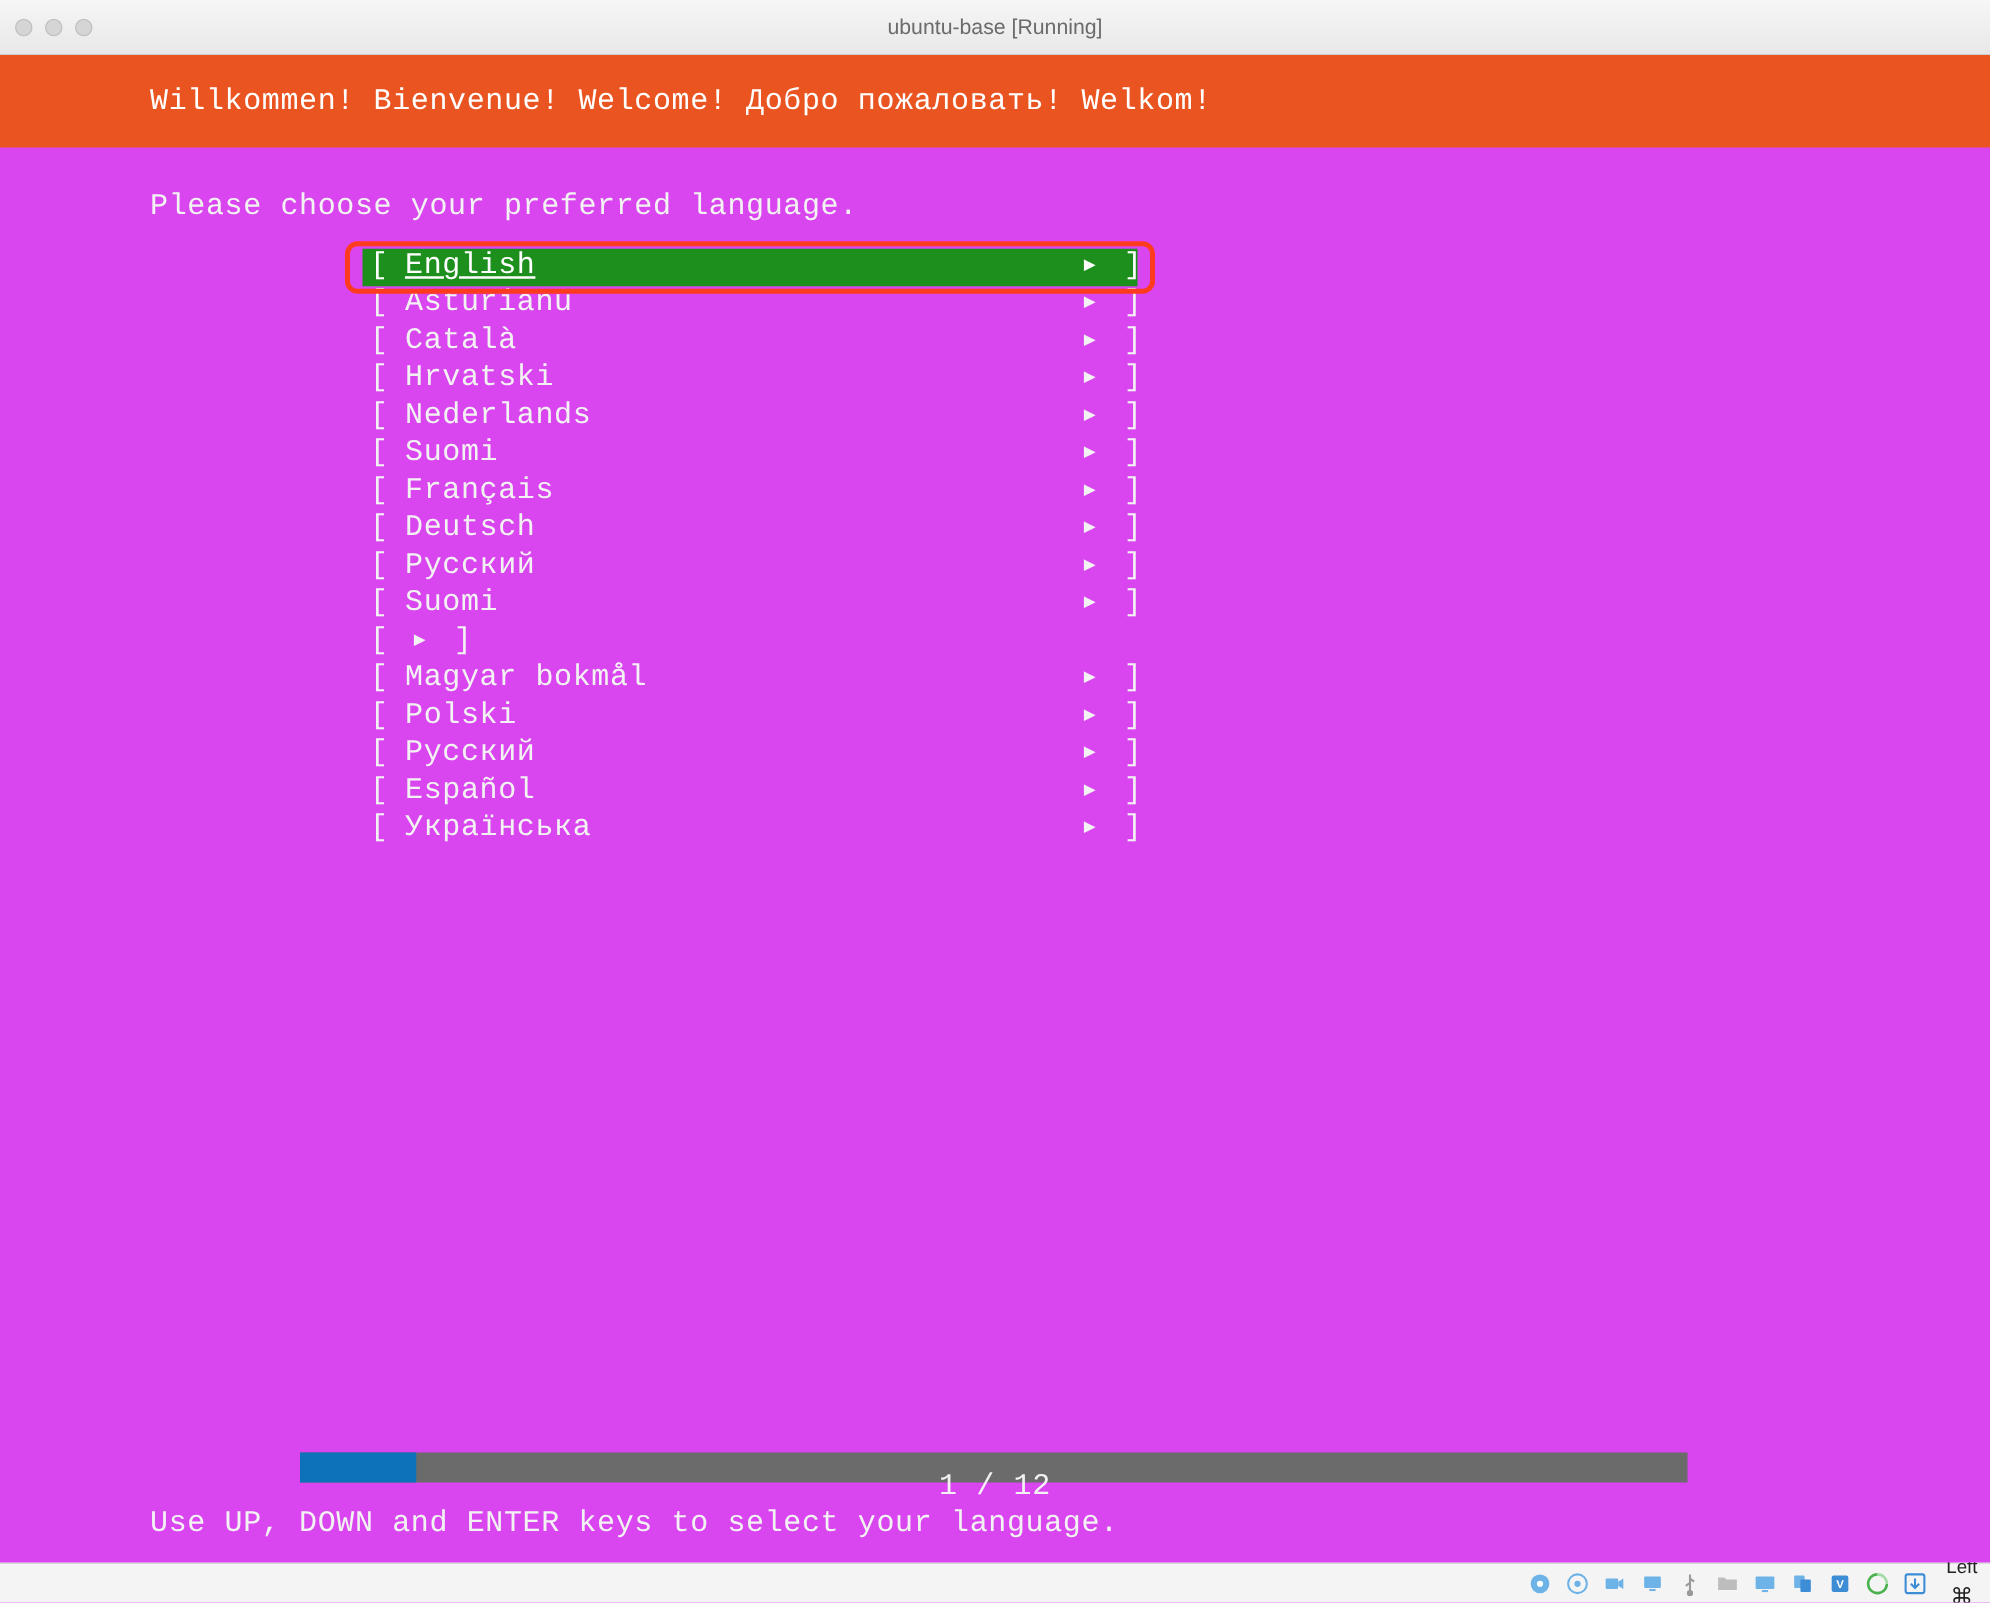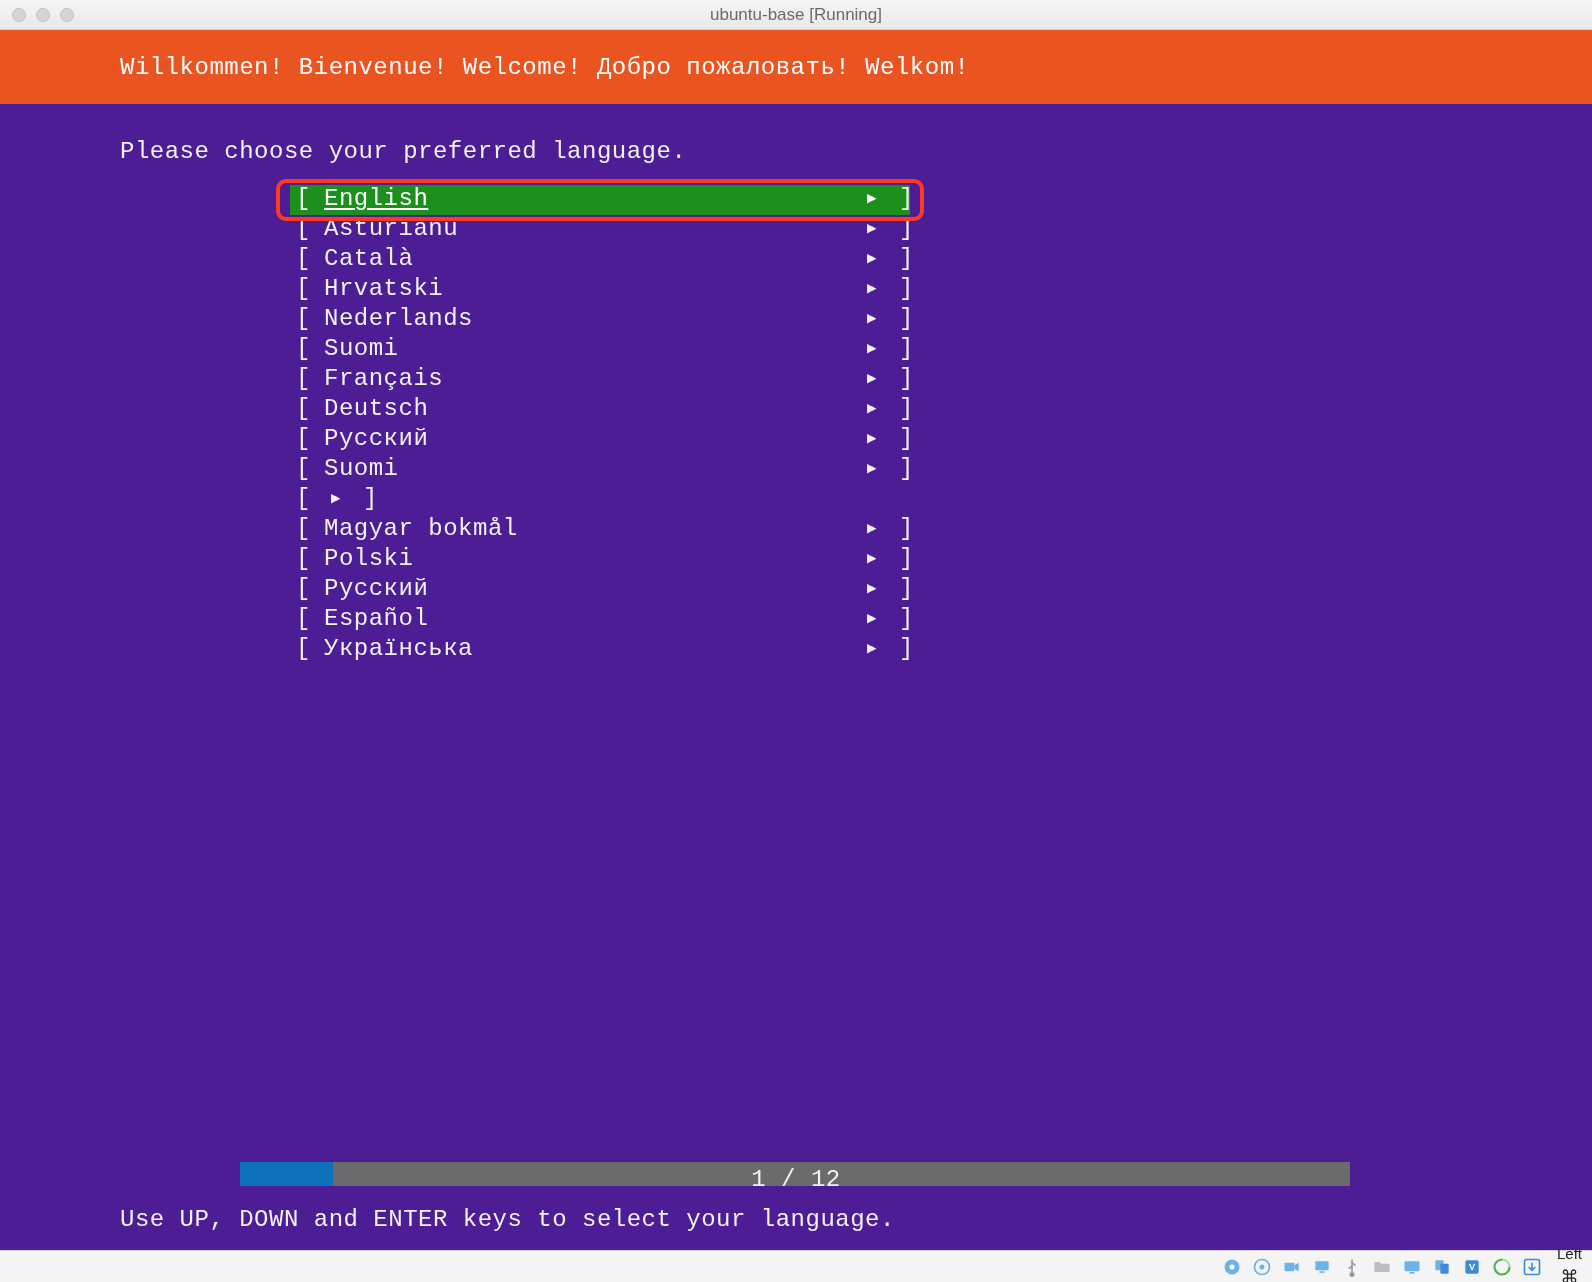--- a/index.html
+++ b/index.html
@@ -1,36 +1,36 @@
 <!DOCTYPE html>
 <html><head>
 <meta charset="utf-8">
 <style>
   * { margin: 0; padding: 0; box-sizing: border-box; }
   html, body { width: 1592px; height: 1282px; overflow: hidden; font-family: "Menlo", "Consolas", "Liberation Mono", monospace; }
   body { background: #ffffff; display: flex; flex-direction: column; }
 
   
   .titlebar {
-    height: 30px;
+    height: 44px;
     background: linear-gradient(#f6f6f6, #e8e8e8);
     display: flex;
     align-items: center;
     position: relative;
     border-bottom: 1px solid #d0d0d0;
     text-align: right;
   }
   .traffic-lights { display: flex; gap: 10px; margin-left: 12px; }
   .tl { width: 14px; height: 14px; border-radius: 50%; background: #d5d5d5; border: 1px solid #c0c0c0; }
   .title-text { position: absolute; left: 50%; transform: translateX(-50%); font-size: 17px; color: #6b6b6b; font-family: -apple-system, "Helvetica Neue", Arial, sans-serif; }
 
   
   .vm {
     flex: 1 1 auto;
-    background: #4c1d95;
+    background: #d946ef;
     color: #f2f2f2;
     display: flex;
     flex-direction: column;
     font-size: 24px;
     line-height: 1.18;
     letter-spacing: 0.5px;
     position: relative;
   }
 
   .banner {
@@ -85,21 +85,21 @@
     left: 240px; right: 242px; top: 2px; height: 24px;
     background: #6b6b6b;
   }
   .progress-fill {
     position: absolute;
     left: 240px; top: 2px; height: 24px;
     background: #0d72b9;
   }
   .progress-label {
     position: absolute;
-    left: 50%; top: 6px; transform: translateX(-50%);
+    left: 50%; top: 16px; transform: translateX(-50%);
     color: #f2f2f2;
   }
 
   .hint { padding: 0 0 16px 120px; }
 
   
   .statusbar {
     height: 32px;
     background: #f4f4f4;
     border-top: 1px solid #d0d0d0;

